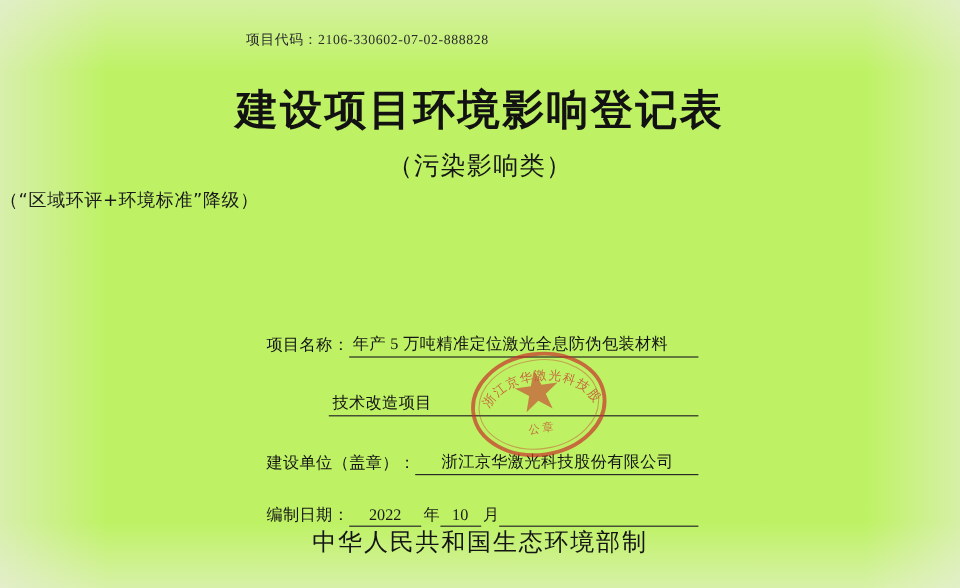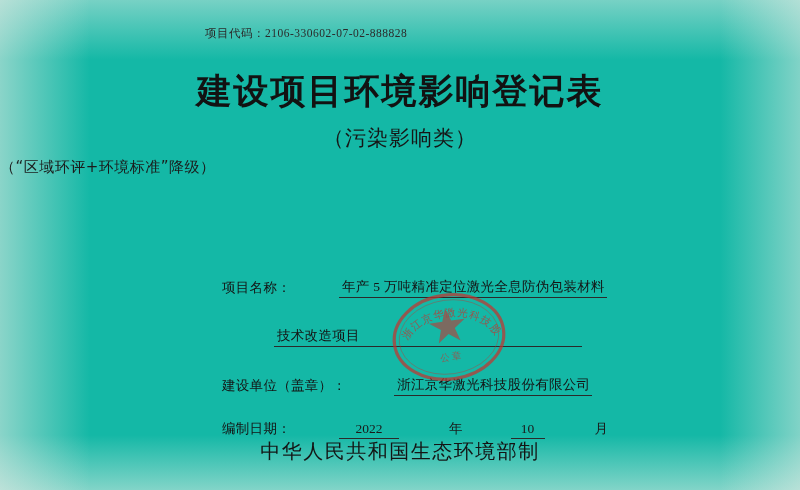--- a/index.html
+++ b/index.html
@@ -11,21 +11,21 @@
     height: 490px;
     background: #ffffff;
     font-family: "Liberation Serif", "DejaVu Serif", serif;
     color: #1a1a1a;
     overflow: hidden;
   }
   .page {
     position: relative;
     width: 800px;
     height: 490px;
-    background: #14b8a6;
+    background: #bef264;
     overflow: hidden;
   }
   
   .paper-shade {
     position: absolute;
     inset: 0;
     background:
       linear-gradient(90deg, rgba(236,236,230,0.55) 0px, rgba(255,255,255,0) 90px),
       linear-gradient(270deg, rgba(238,238,232,0.5) 0px, rgba(255,255,255,0) 80px),
       linear-gradient(180deg, rgba(240,240,234,0.45) 0px, rgba(255,255,255,0) 60px),
@@ -86,21 +86,20 @@
     left: 222px;
     top: 258px;
     width: 360px;
   }
   .field-row {
     display: flex;
     align-items: flex-end;
     margin-bottom: 9px;
     font-size: 13.5px;
     white-space: nowrap;
-    gap: 48px;
   }
   .field-label {
     color: #141414;
     padding-bottom: 1px;
     flex: 0 0 auto;
     letter-spacing: 0.3px;
   }
   .field-value {
     flex: 1 1 auto;
     border-bottom: 1px solid #2a2a2a;

